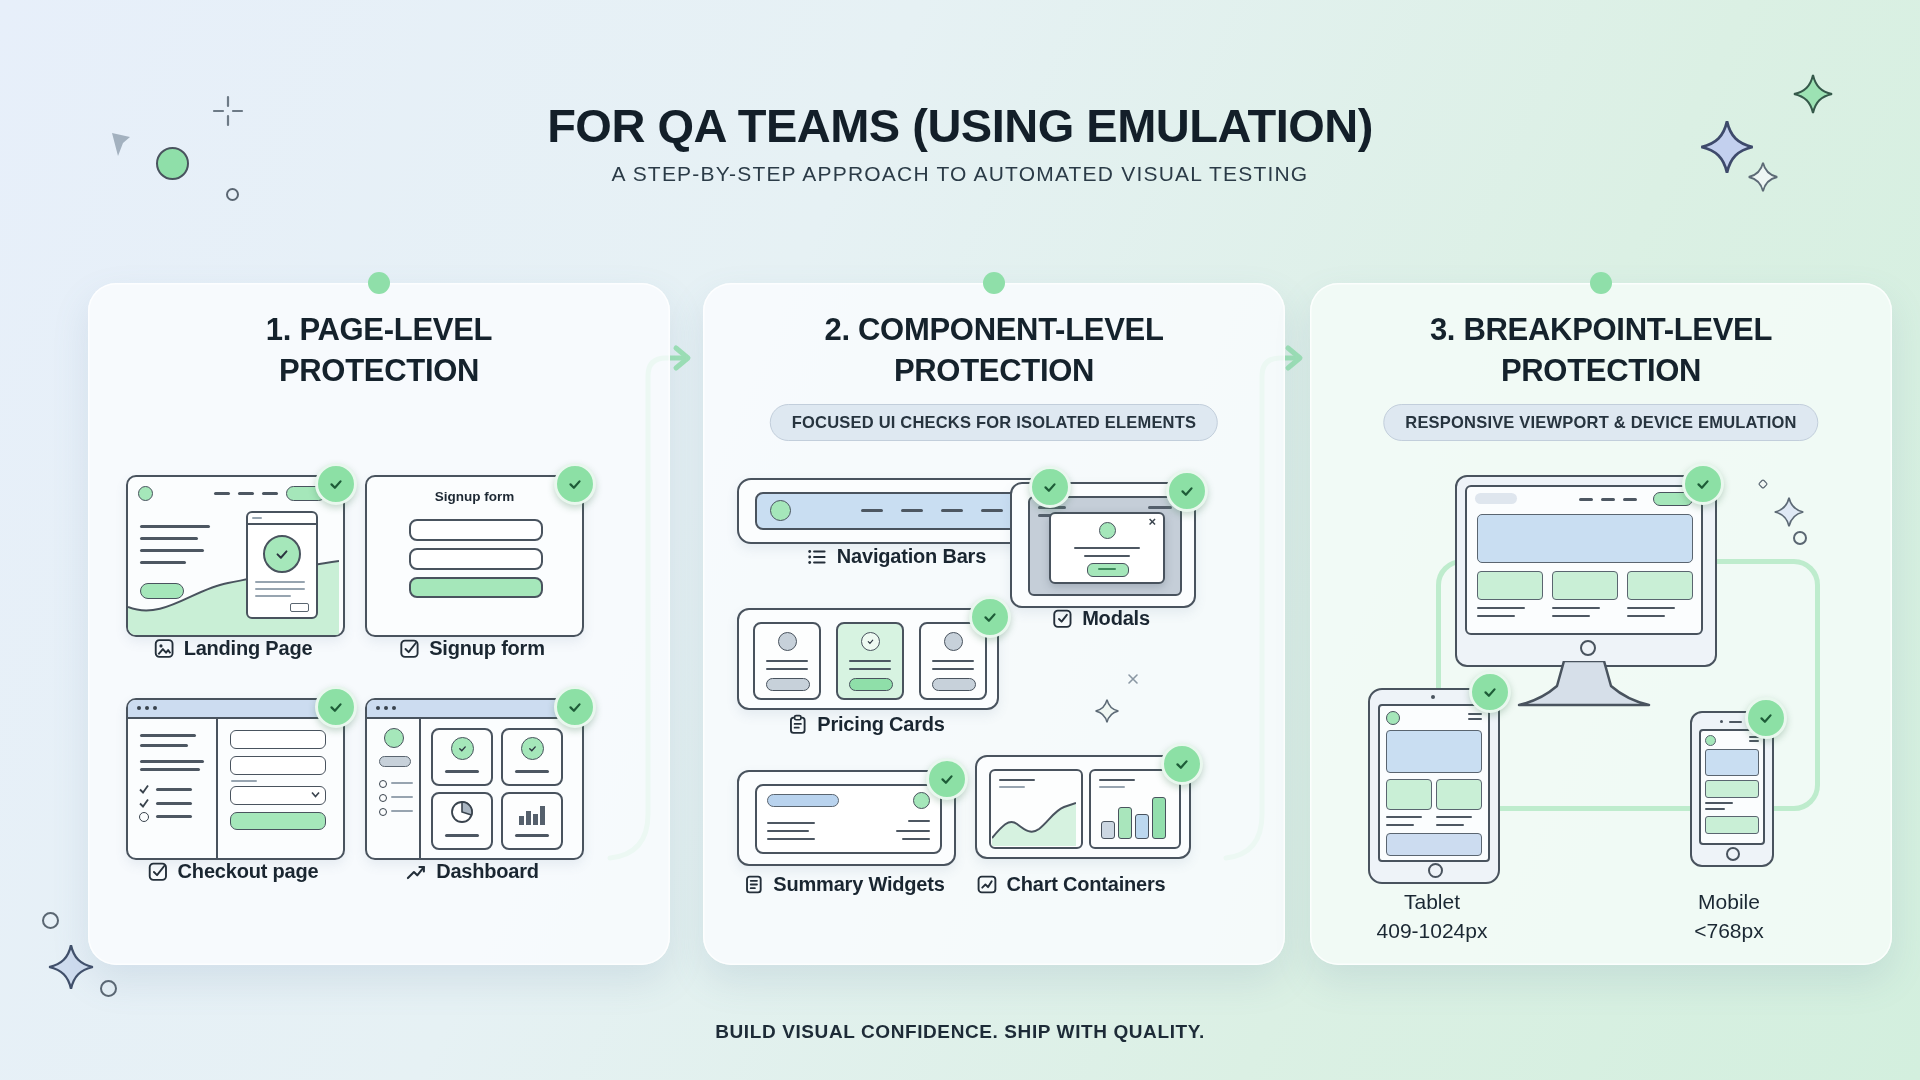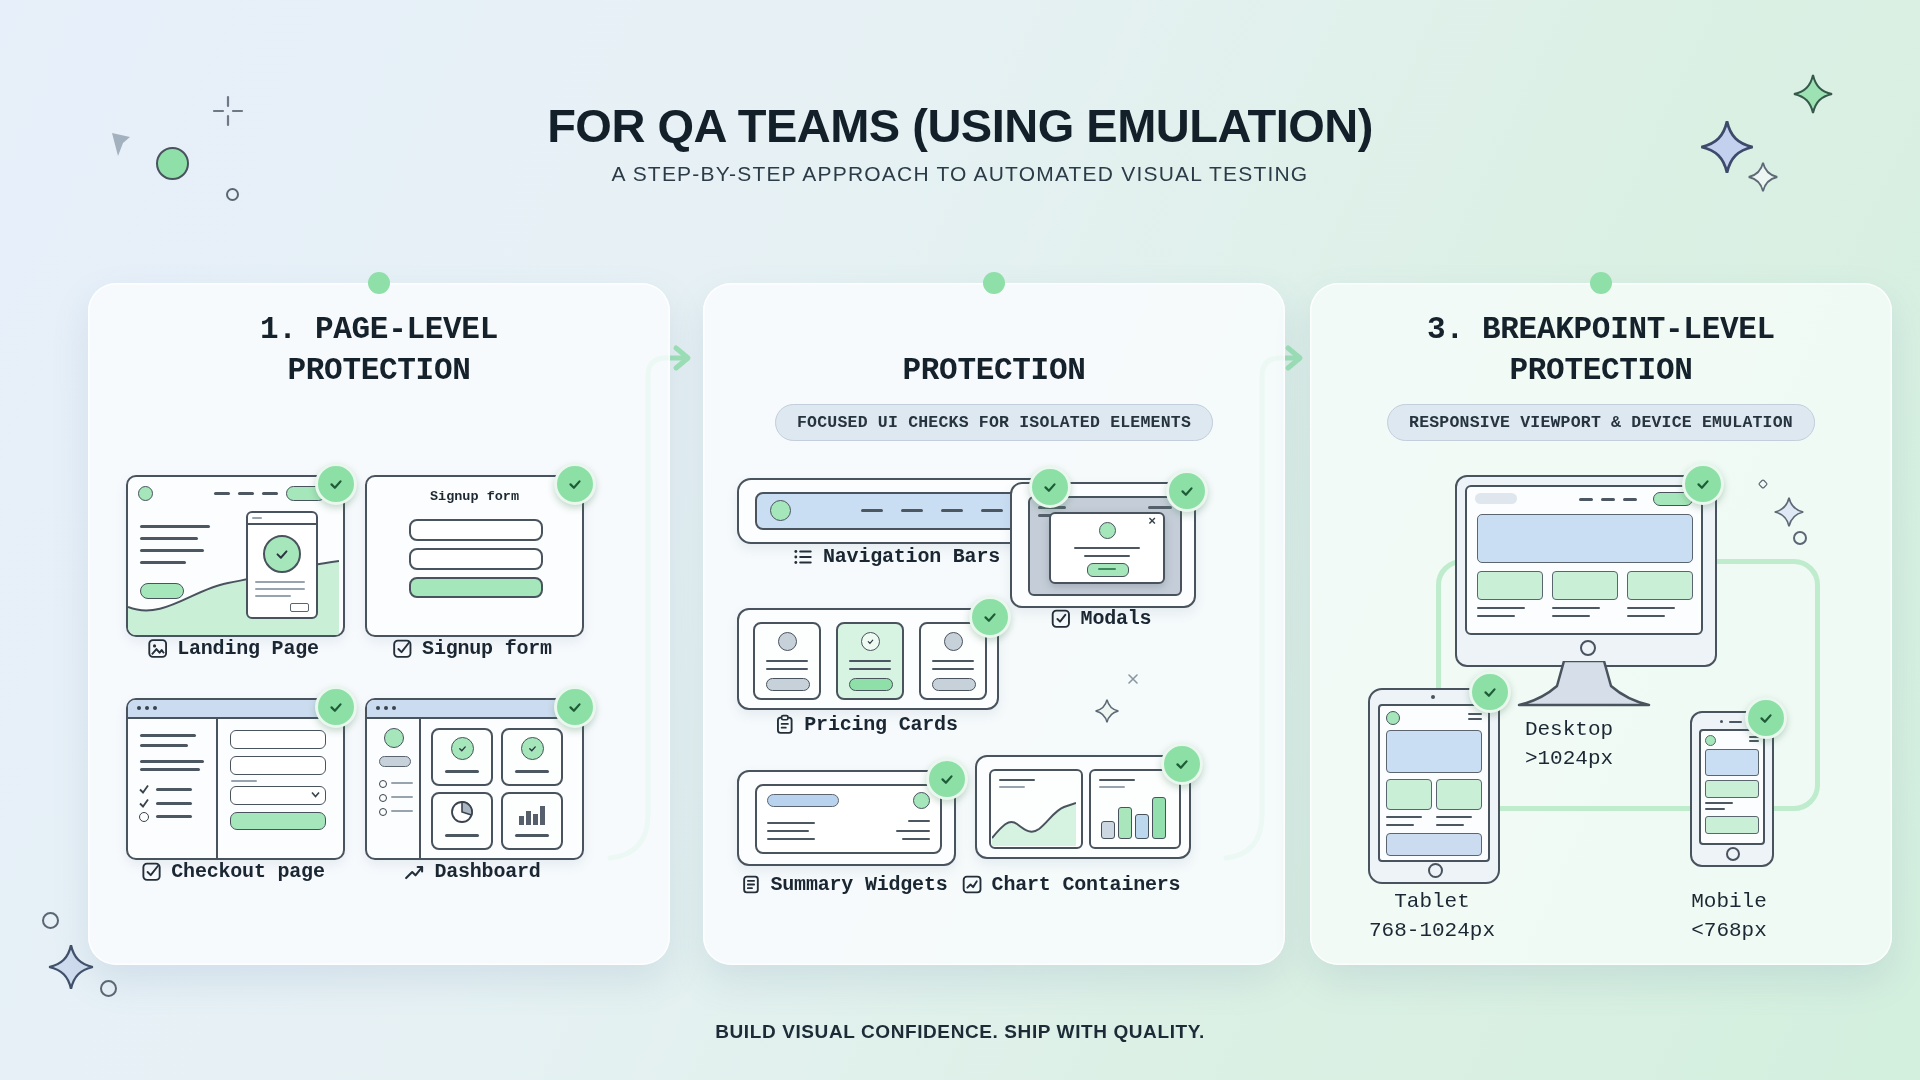--- a/index.html
+++ b/index.html
@@ -10,21 +10,21 @@
   
   .title{position:absolute;top:46px;left:0;width:100%;text-align:center;
     font-size:47px;line-height:53px;font-weight:700;letter-spacing:-0.5px;color:#131f29;}
   .subtitle{position:absolute;top:162px;left:0;width:100%;text-align:center;
     font-size:21px;font-weight:400;letter-spacing:1.2px;color:#2b3b47;}
   .footer{position:absolute;top:1021px;left:0;width:100%;text-align:center;
     font-size:19px;font-weight:700;letter-spacing:0.6px;color:#1d2b37;}
   
   .panel{position:absolute;top:283px;width:582px;height:682px;z-index:2;
     background:rgba(249,252,254,0.85);border-radius:28px;
-    box-shadow:0 16px 36px rgba(96,130,158,0.15), inset 0 0 0 1.5px rgba(255,255,255,0.75);font-family:Liberation Mono, monospace;}
+    box-shadow:0 16px 36px rgba(96,130,158,0.15), inset 0 0 0 1.5px rgba(255,255,255,0.75);}
   .panel-dot{position:absolute;top:-11px;left:50%;margin-left:-11px;width:22px;height:22px;
     border-radius:50%;background:#8fdfa9;}
   .panel-title{position:absolute;top:26px;left:0;width:100%;text-align:center;
     font-size:31px;line-height:41px;font-weight:700;letter-spacing:-0.3px;color:#15222c;}
   .panel-badge{position:absolute;top:121px;left:50%;transform:translateX(-50%);
     white-space:nowrap;background:#dee8f1;border:1.5px solid #c2cedb;border-radius:99px;
     padding:8px 21px;font-size:16.5px;font-weight:700;letter-spacing:0.2px;color:#27343f;}
   
   .mini{position:absolute;background:#fbfdfe;border:2px solid #49535e;border-radius:10px;
     box-shadow:0 5px 12px rgba(80,110,140,0.10);}
@@ -268,21 +268,21 @@
         <path d="M2.5 15.5 L8 10 L11 13 L17 5.5" fill="none" stroke="#242f3a" stroke-width="1.9" stroke-linecap="round" stroke-linejoin="round"></path>
         <path d="M13 5.5 H17 V9.5" fill="none" stroke="#242f3a" stroke-width="1.9" stroke-linecap="round" stroke-linejoin="round"></path>
       </svg>
     <span>Dashboard</span>
   </div>
 </section>
 
 <section class="panel" id="panel2" style="left:703px">
   <div class="panel-dot"></div>
   <div class="panel-title">
-    <br><span>PROTECTION</span>
+    <span>2. COMPONENT-LEVEL</span><br><span>PROTECTION</span>
   </div>
   <div class="panel-badge">FOCUSED UI CHECKS FOR ISOLATED ELEMENTS</div>
 
   <div class="mini" style="left:34px;top:195px;width:318px;height:62px;border-radius:14px">
     <div class="abs b2 f-blu r8" style="left:16px;top:12px;width:282px;height:34px">
       <div class="circ b18 f-grn" style="left:13px;top:6px;width:19px;height:19px"></div>
       <div class="ln" style="left:104px;top:15px;width:22px;height:3px"></div>
       <div class="ln" style="left:144px;top:15px;width:22px;height:3px"></div>
       <div class="ln" style="left:184px;top:15px;width:22px;height:3px"></div>
       <div class="ln" style="left:224px;top:15px;width:22px;height:3px"></div>
@@ -464,23 +464,20 @@
     <div class="circ" style="left:123px;top:163px;width:12px;height:12px;border:2px solid #49535e"></div>
   </div>
   <svg class="abs" style="left:199px;top:378px;z-index:2" width="150" height="50" viewBox="0 0 150 50">
     <path d="M55 0 H95 L102 25 Q118 39 140 44 L10 44 Q32 39 48 25 Z" fill="#d6dfe9" stroke="#49535e" stroke-width="2.5" stroke-linejoin="round"></path>
   </svg>
   <div class="check-badge" style="left:372px;top:180px">
       <svg width="18" height="18" viewBox="0 0 24 24">
         <path d="M6 12.5 L10.5 17 L18 8.5" stroke="#1e5c38" stroke-width="3" fill="none" stroke-linecap="round" stroke-linejoin="round"></path>
       </svg>
     </div>
-  <div class="device-label" style="left:174px;top:432px;width:170px">
-    <span>Desktop</span><br><span>&gt;1024px</span>
-  </div>
 
   <div class="device" style="left:58px;top:405px;width:128px;height:192px;border-radius:14px">
     <div class="circ" style="left:61px;top:5px;width:4px;height:4px;background:#49535e"></div>
     <div class="screen r4" style="left:8px;top:14px;width:108px;height:154px">
       <div class="circ b18 f-grn" style="left:6px;top:5px;width:12px;height:12px"></div>
       <div class="ln" style="right:6px;top:7px;width:14px;height:2px"></div>
       <div class="ln" style="right:6px;top:12px;width:14px;height:2px"></div>
       <div class="abs b15 f-blu r4" style="left:6px;top:24px;width:94px;height:41px"></div>
       <div class="abs b15 f-grnl r4" style="left:6px;top:73px;width:44px;height:29px"></div>
       <div class="abs b15 f-grnl r4" style="left:56px;top:73px;width:44px;height:29px"></div>
@@ -491,21 +488,21 @@
       <div class="abs b15 f-blul r4" style="left:6px;top:127px;width:94px;height:21px"></div>
     </div>
     <div class="circ" style="left:58px;top:173px;width:11px;height:11px;border:2px solid #49535e"></div>
   </div>
   <div class="check-badge" style="left:159px;top:388px">
       <svg width="18" height="18" viewBox="0 0 24 24">
         <path d="M6 12.5 L10.5 17 L18 8.5" stroke="#1e5c38" stroke-width="3" fill="none" stroke-linecap="round" stroke-linejoin="round"></path>
       </svg>
     </div>
   <div class="device-label" style="left:32px;top:604px;width:180px">
-    <span>Tablet</span><br><span>768-1024px</span>
+    <span>Tablet</span><br><span>409-1024px</span>
   </div>
 
   <div class="device" style="left:380px;top:428px;width:80px;height:152px;border-radius:12px">
     <div class="circ" style="left:28px;top:7px;width:3px;height:3px;background:#49535e"></div>
     <div class="ln" style="left:37px;top:7.5px;width:13px;height:2.5px"></div>
     <div class="screen r4" style="left:7px;top:16px;width:62px;height:112px">
       <div class="circ b15 f-grn" style="left:4px;top:4px;width:9px;height:9px"></div>
       <div class="ln" style="right:4px;top:5px;width:10px;height:2px"></div>
       <div class="ln" style="right:4px;top:9px;width:10px;height:2px"></div>
       <div class="abs b15 f-blu" style="left:4px;top:18px;width:52px;height:25px;border-radius:3px"></div>

